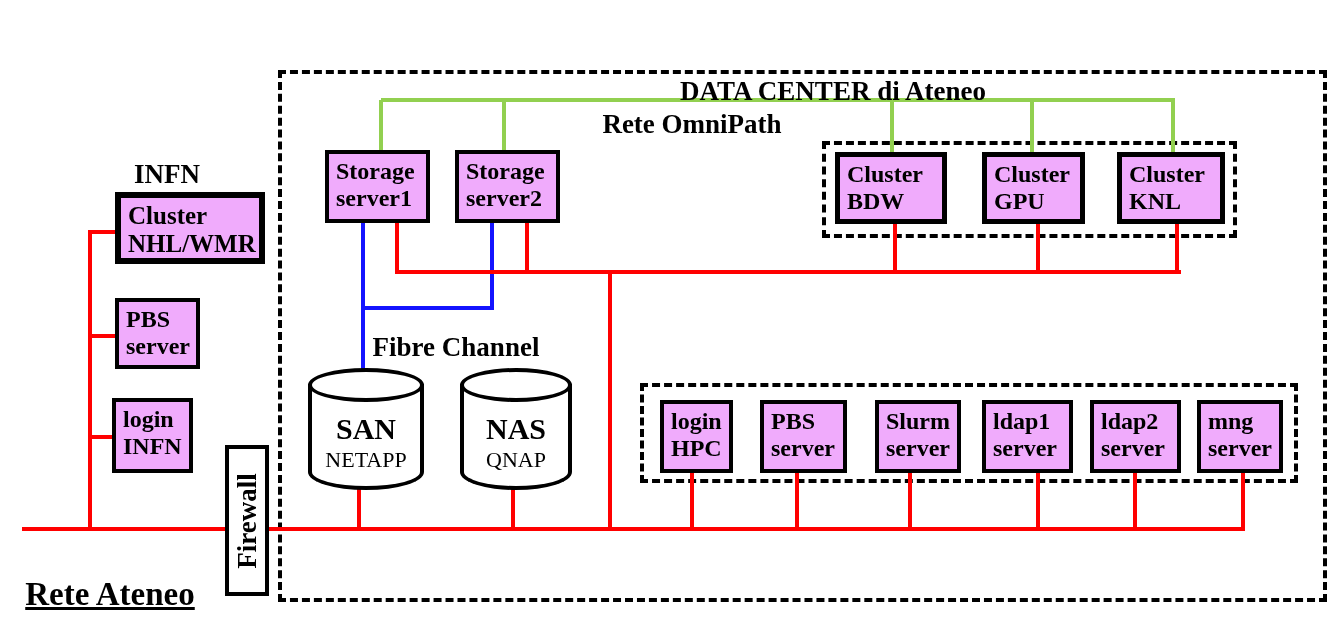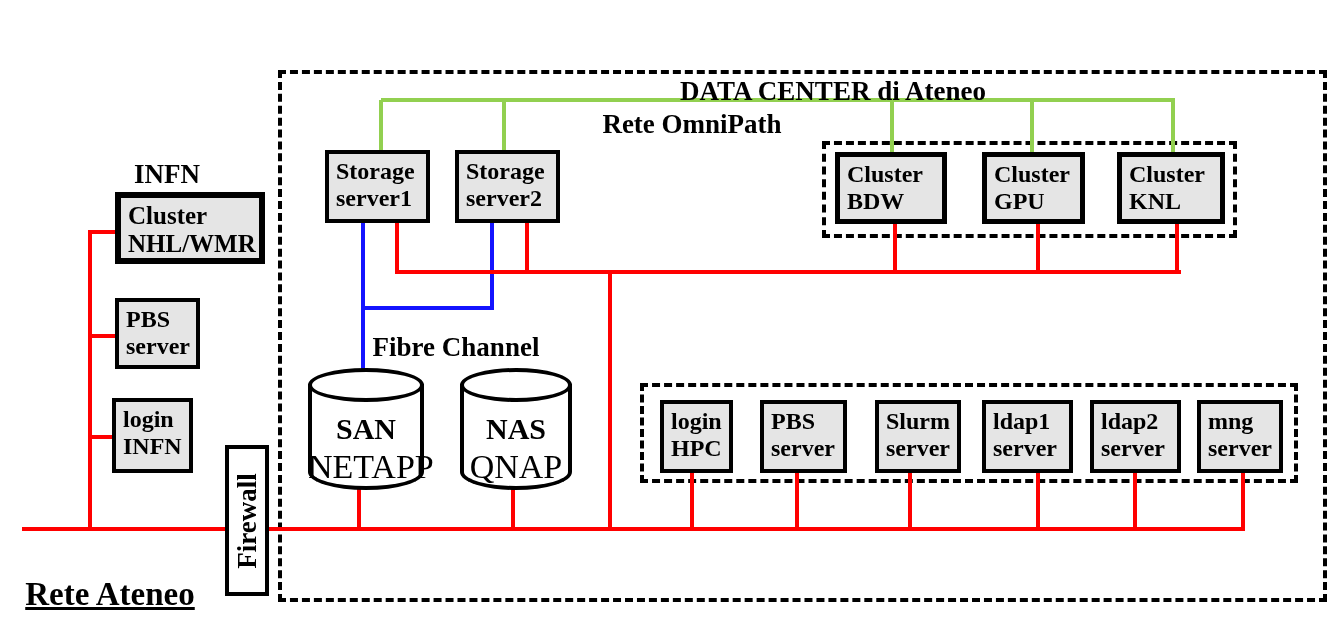--- a/index.html
+++ b/index.html
@@ -22,21 +22,21 @@
   .green { background:var(--c-green); }
   .blue  { background:var(--c-blue); }
 
   .dashedbox {
     position:absolute; z-index:0;
     border:4px dashed var(--c-black);
     background:transparent;
   }
   .node {
     position:absolute; z-index:2;
-    background:#e5e5e5;
+    background:#f0abfc;
     border:4px solid var(--c-black);
     font-weight:bold;
     font-size:24px; line-height:1.12;
     padding:4px 2px 0 7px;
     color:#000;
   }
   .node.bw5 { border-width:5px; }
   .node.bw6 { border-width:6px; }
   .node span { display:block; white-space:nowrap; }
 
@@ -54,21 +54,21 @@
   }
   .cyl .cyl-top {
     position:absolute; left:0; right:0; top:0; height:34px;
     background:#fff; border:4px solid #000; border-radius:50%;
   }
   .cyl .cyl-txt {
     position:absolute; left:0; right:0; top:44px;
     text-align:center; line-height:1.15;
   }
   .cyl .cyl-l1 { font-weight:bold; font-size:30px; }
-  .cyl .cyl-l2 { font-weight:normal; font-size:34px; }
+  .cyl .cyl-l2 { font-weight:normal; font-size:22px; }
 
   #firewall {
     position:absolute; z-index:3;
     background:#fff; border:4px solid #000;
   }
   #firewall .fw-txt {
     position:absolute; left:50%; top:50%;
     transform:translate(-50%,-50%) rotate(-90deg);
     font-weight:bold; font-size:27px; white-space:nowrap;
   }

